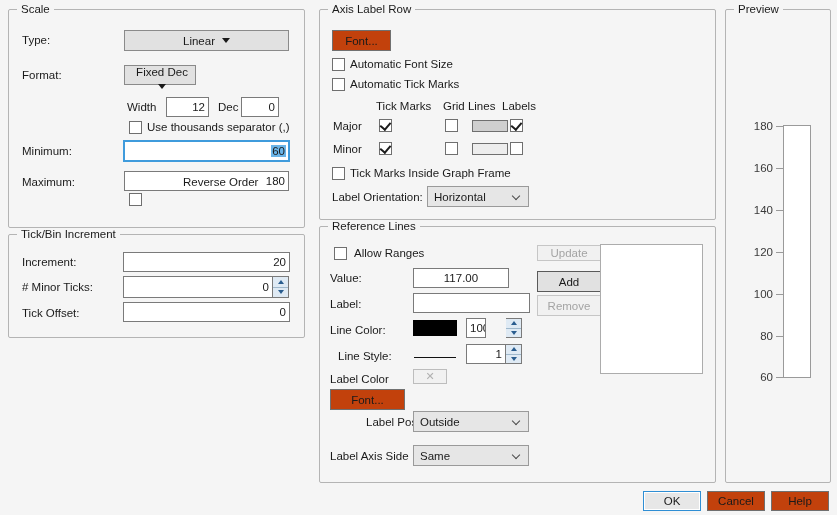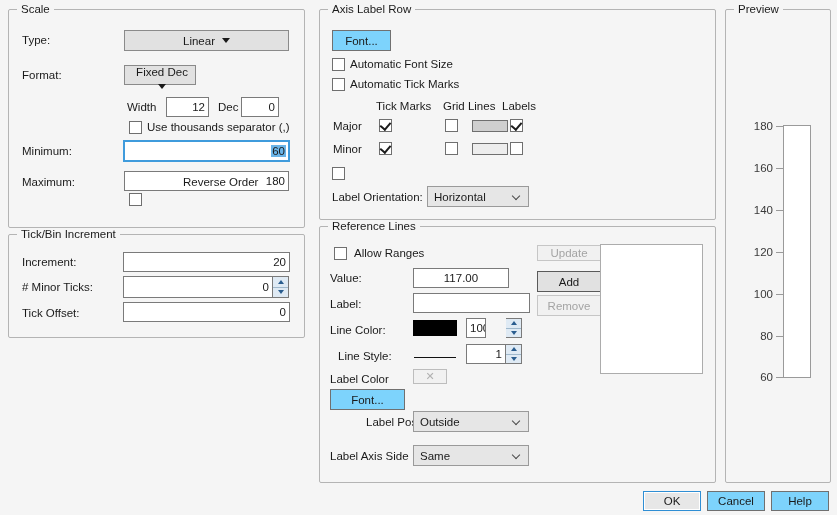--- a/index.html
+++ b/index.html
@@ -83,21 +83,21 @@
     font-size: 11.5px;
     color: #1a1a1a;
     display: flex;
     align-items: center;
     justify-content: center;
     cursor: default;
     border-radius: 0;
     user-select: none;
   }
   .btn.plain {
-    background: #7dd3fc;
+    background: #c2410c;
     border-color: #707070;
   }
   .btn.disabled {
     color: #a4a4a4;
     border-color: #c6c6c6;
     background: #f1f1f1;
   }
   .btn.default-btn {
     border: 1px solid #2f8ed4;
     background: #e7e7e7;
@@ -370,20 +370,21 @@
   <div class="swatch gridmajor" style="left:152px; top:110px; width:36px; height:12px;"></div>
   <div class="cb checked" style="left:190px; top:109px;"></div>
 
   <span class="lbl" style="left:13px; top:132px;">Minor</span>
   <div class="cb checked" style="left:59px; top:132px;"></div>
   <div class="cb" style="left:125px; top:132px;"></div>
   <div class="swatch gridminor" style="left:152px; top:133px; width:36px; height:12px;"></div>
   <div class="cb" style="left:190px; top:132px;"></div>
 
   <div class="cb" style="left:12px; top:157px;"></div>
+  <span class="cbrow-lbl" style="left:30px; top:157px;">Tick Marks Inside Graph Frame</span>
 
   <span class="lbl" style="left:12px; top:180px;">Label Orientation:</span>
   <div class="combo" style="left:107px; top:176px; width:102px; height:21px;">
     <span class="ctext">Horizontal</span>
     <span class="chev"></span>
   </div>
 </div>
 
 <div class="group" style="left:319px; top:226px; width:395px; height:255px;">
   <span class="legend">Reference Lines</span>

